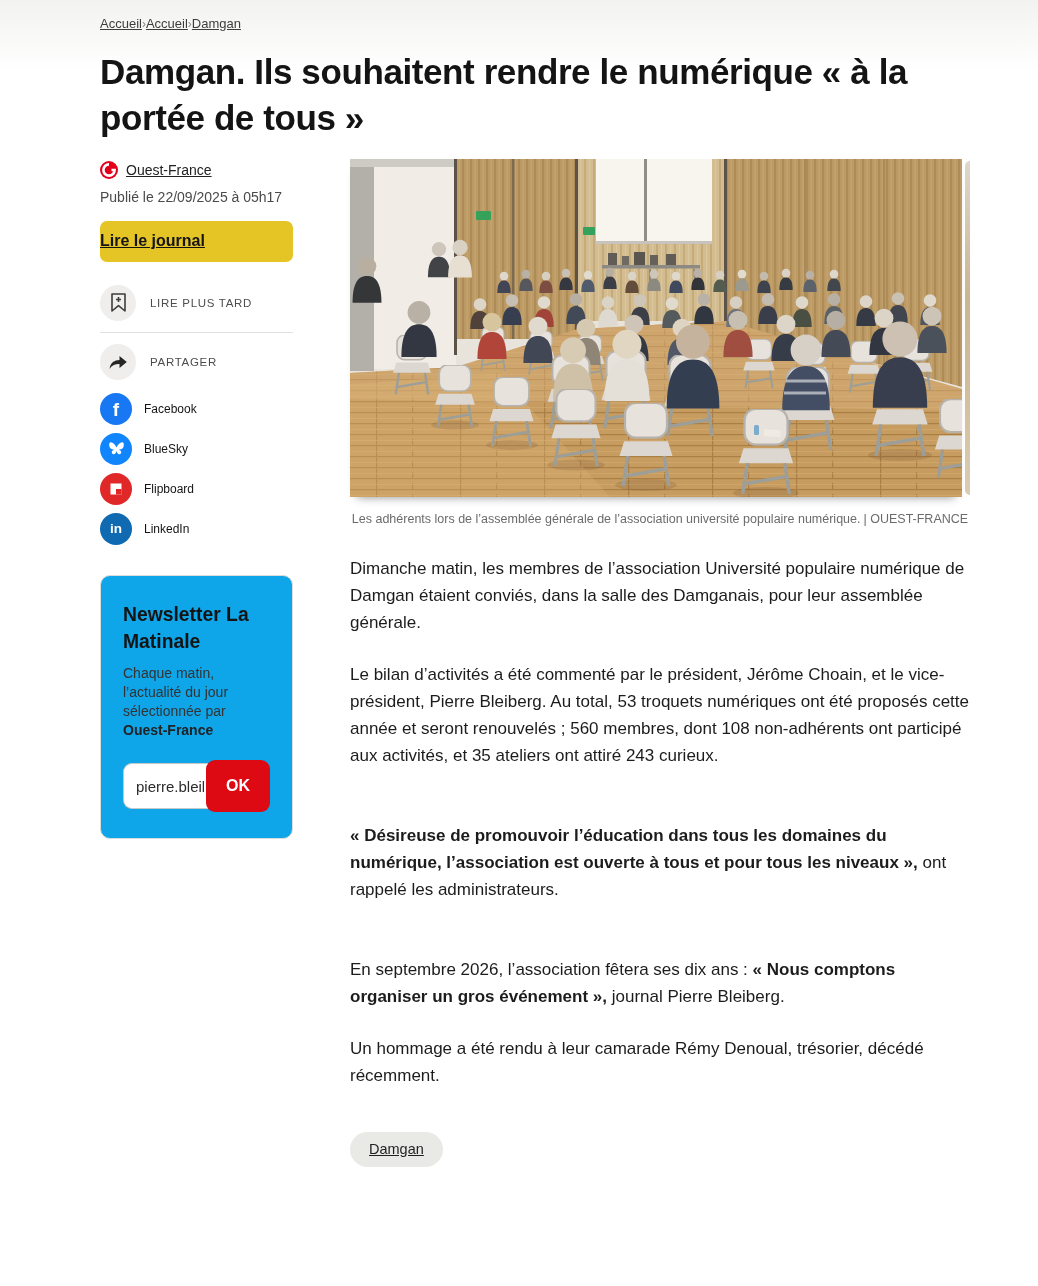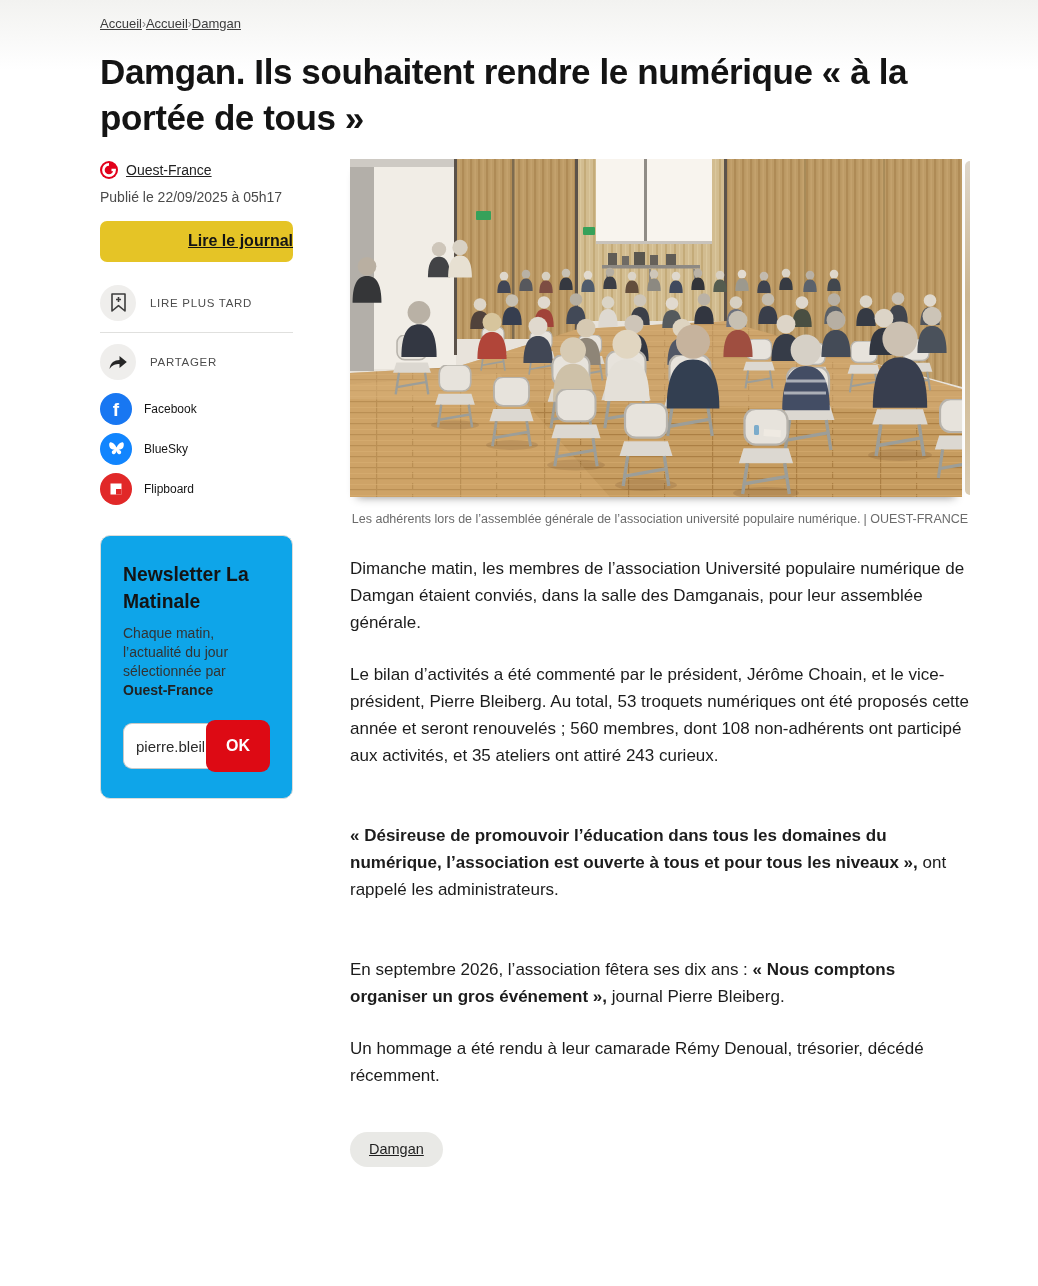--- a/index.html
+++ b/index.html
@@ -32,21 +32,21 @@
   .main { width: 620px; flex: none; }
 
   
   .source-row { display: flex; align-items: center; gap: 8px; margin-top: 2px; }
   .of-logo { width: 18px; height: 18px; flex: none; }
   .source-link { font-size: 14px; color: #222; text-decoration: underline; cursor: pointer; }
   .pub-date { font-size: 14px; color: #4a4a4a; margin: 10px 0 16px; }
 
   .journal-btn {
     display: block; width: 100%; background: var(--journal-yellow, #e5c426);
-    border: none; border-radius: 7px; padding: 11px 0 12px; text-align: right;
+    border: none; border-radius: 7px; padding: 11px 0 12px; text-align: left;
     font-family: inherit; font-size: 16px; font-weight: 700; color: #141414;
     text-decoration: underline; cursor: pointer; margin-bottom: 14px;
   }
 
   .action-row { display: flex; align-items: center; gap: 14px; padding: 9px 0; cursor: pointer; }
   .action-icon {
     width: 36px; height: 36px; border-radius: 50%; background: #efeeec;
     display: flex; align-items: center; justify-content: center; flex: none;
   }
   .action-label { font-size: 11.5px; letter-spacing: 0.7px; color: #4d4d4d; }
@@ -185,20 +185,24 @@
         <span class="social-icon si-fp">
           <svg width="14" height="14" viewBox="0 0 14 14">
             <rect x="1.5" y="1.5" width="11" height="11" fill="#fff"></rect>
             <rect x="7" y="7" width="5.5" height="5.5" fill="var(--flipboard-red,#e12828)"></rect>
             <rect x="7" y="1.5" width="5.5" height="1.8" fill="var(--flipboard-red,#e12828)" opacity="0"></rect>
           </svg>
         </span>
         <span class="social-label">Flipboard</span>
       </div>
 
+      <div class="social-row">
+        <span class="social-icon si-li">in</span>
+        <span class="social-label">LinkedIn</span>
+      </div>
 
       <div class="newsletter-card">
         <div class="nl-title">
           <span>Newsletter La</span>
           <span>Matinale</span>
         </div>
         <div class="nl-desc">
           <span>Chaque matin, l’actualité du jour sélectionnée par </span><span class="nl-brand">Ouest-France</span>
         </div>
         <div class="nl-form">

